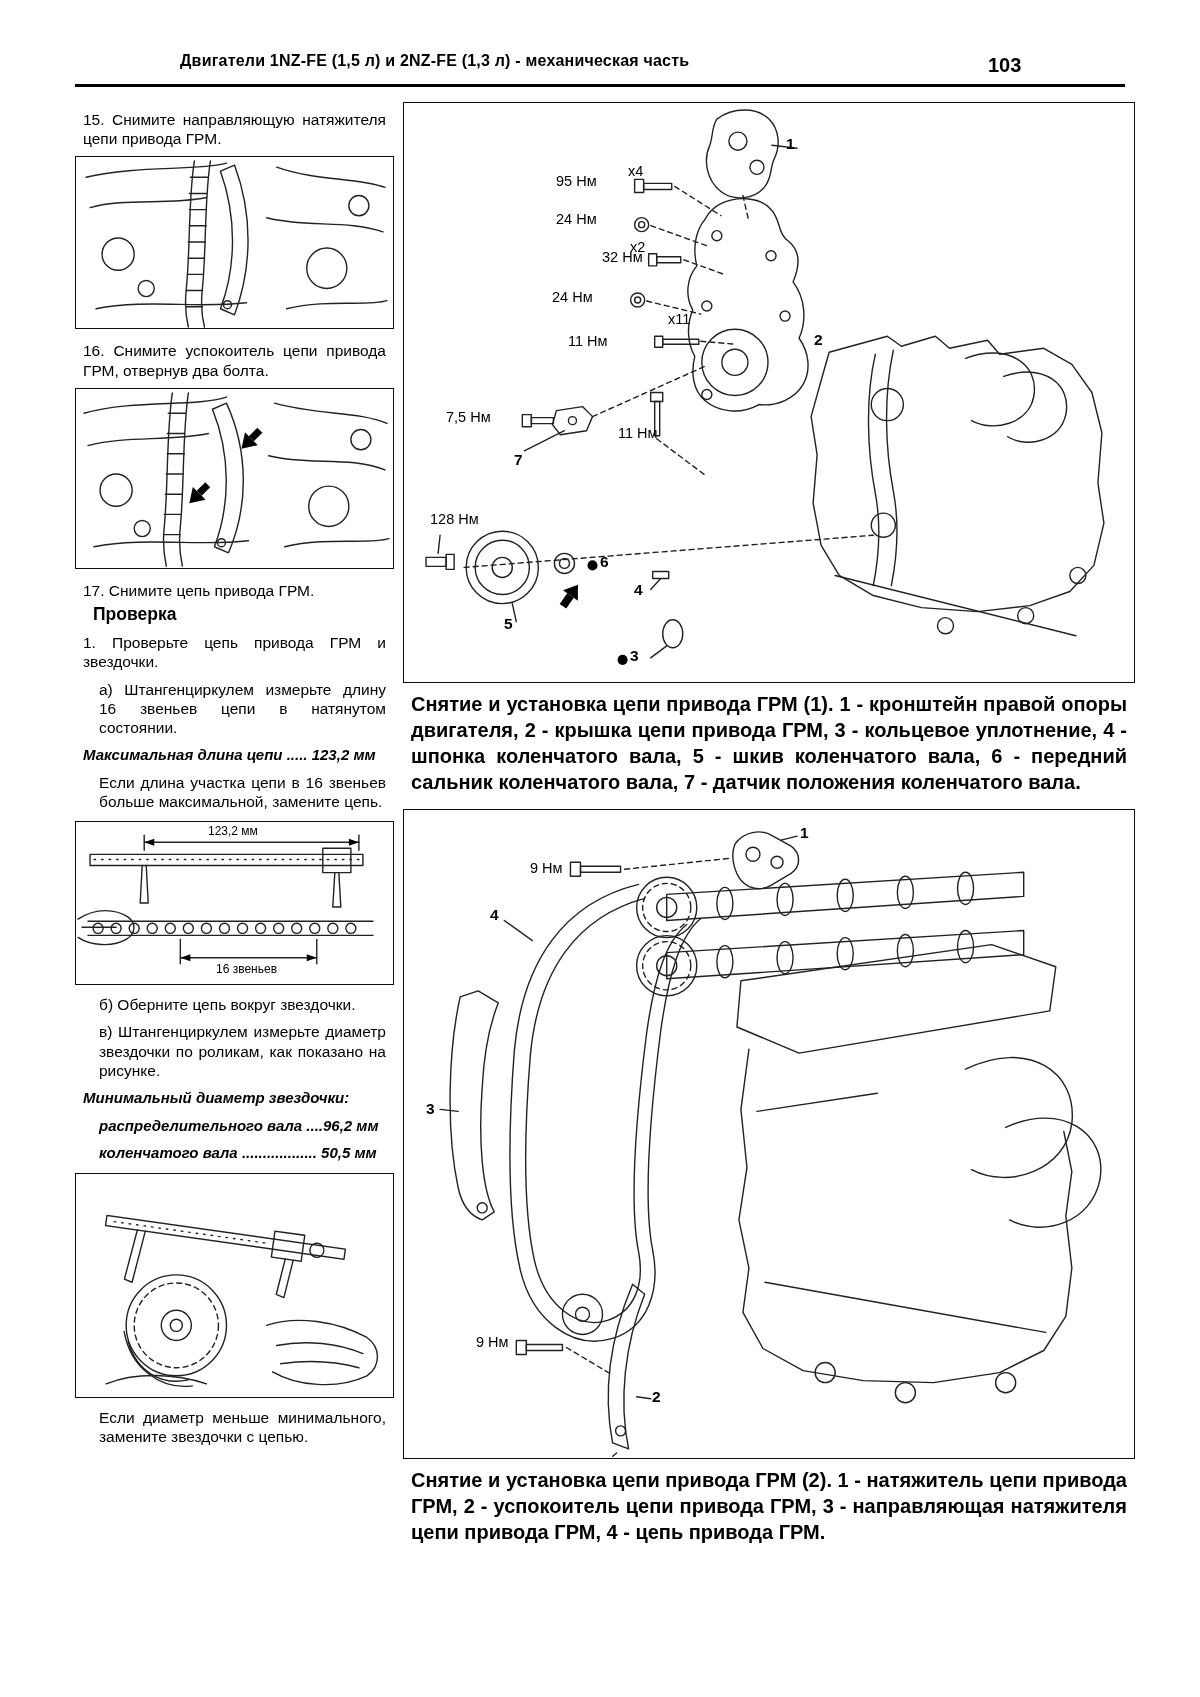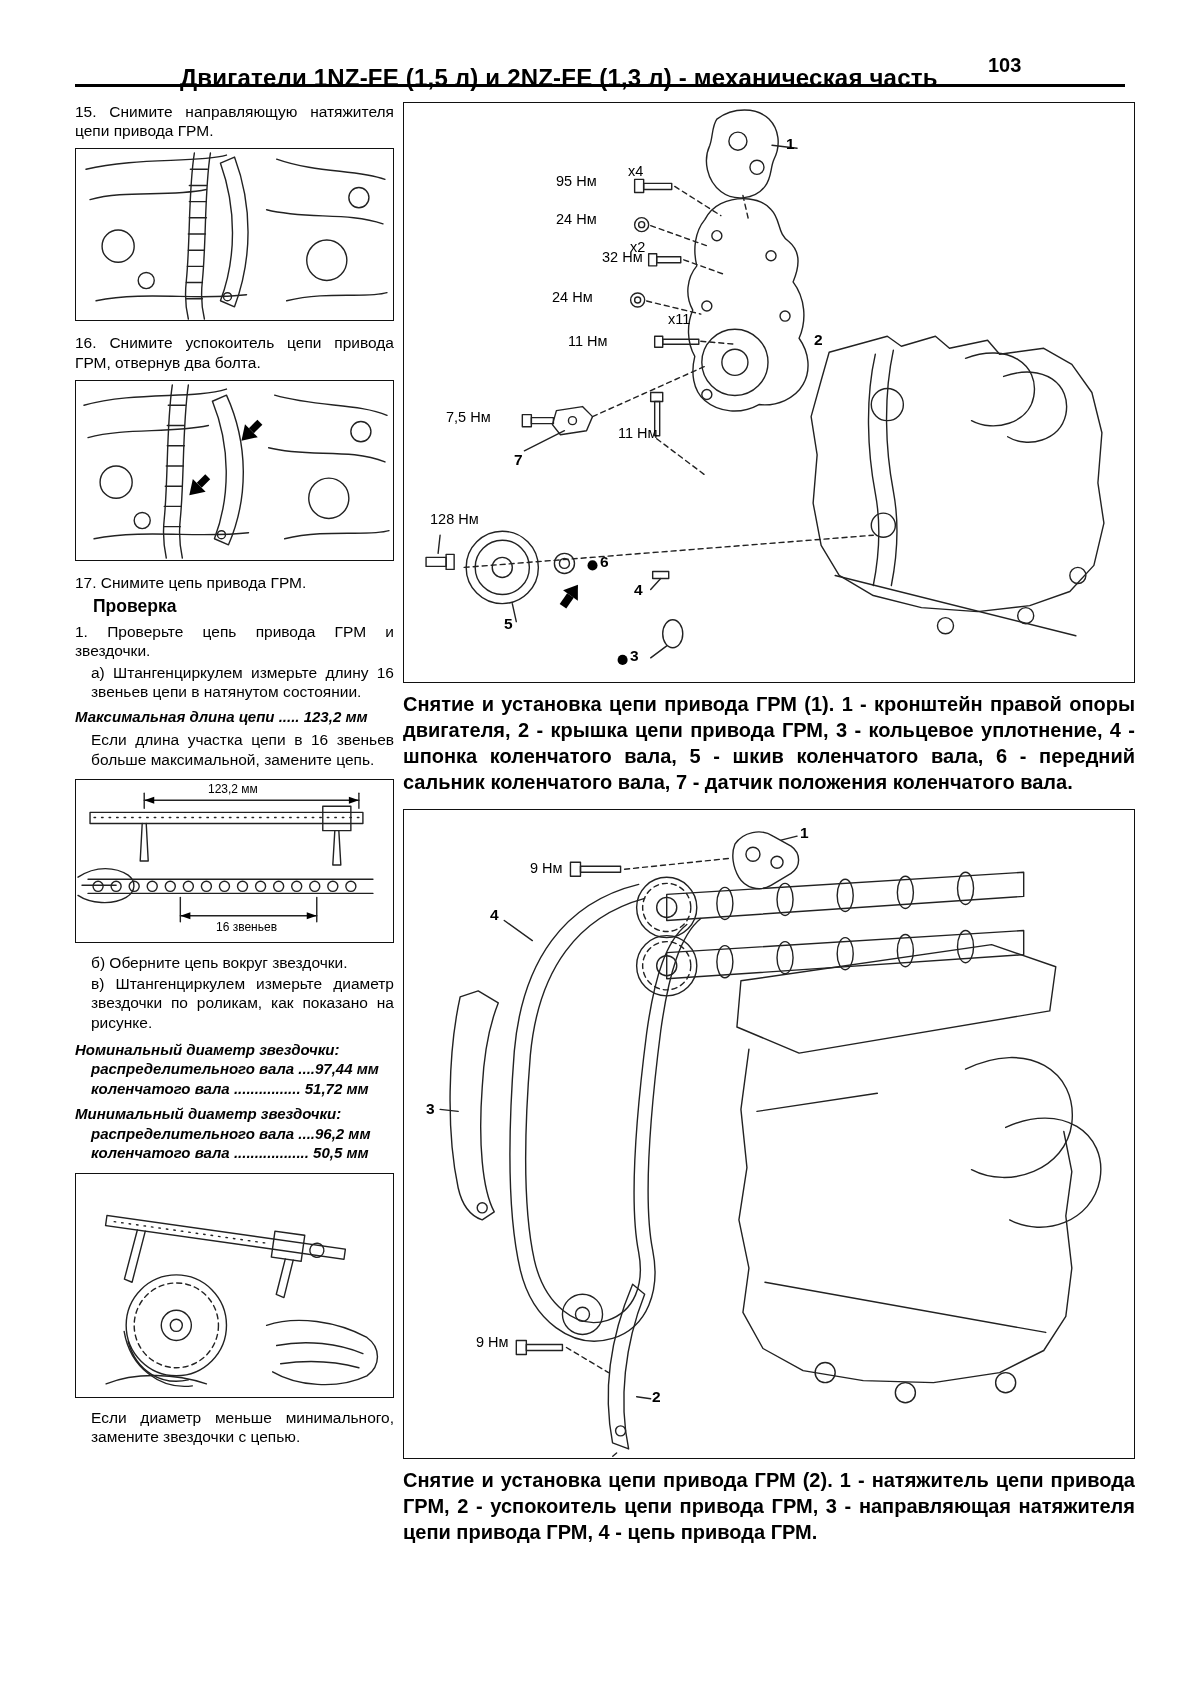--- a/index.html
+++ b/index.html
@@ -1,28 +1,28 @@
 <!DOCTYPE html>
 <html><head>
 <meta charset="utf-8">
 <style>
   html,body{margin:0;padding:0;}
   body{width:1200px;height:1697px;position:relative;background:#fff;color:#000;
        font-family:"Liberation Sans",sans-serif;}
   .page{position:absolute;inset:0;background:#fff;overflow:hidden;}
 
-  .hdr-title{position:absolute;top:64px;left:180px;font-size:24px;font-weight:700;letter-spacing:.2px;}
+  .hdr-title{position:absolute;top:52px;left:180px;font-size:16px;font-weight:700;letter-spacing:.2px;}
   .hdr-num{position:absolute;top:54px;left:988px;font-size:20px;font-weight:700;}
   .hdr-rule{position:absolute;top:84px;left:75px;width:1050px;border-top:3px solid #000;}
 
   .col{position:absolute;top:102px;}
   .col-left{left:75px;width:319px;}
   .col-right{left:403px;width:732px;}
 
-  p{margin:0;}
+  p{margin:8px;}
   .txt{font-size:15.5px;line-height:1.24;text-align:justify;}
   .indent{padding-left:16px;}
   .mb2{margin-bottom:2px}.mb4{margin-bottom:4px}.mb6{margin-bottom:6px}
   .mb8{margin-bottom:8px}.mb10{margin-bottom:10px}.mb12{margin-bottom:12px}
 
   .heading{font-size:17.5px;font-weight:700;margin:2px 18px 5px;}
   .spec{font-size:15px;font-style:italic;font-weight:700;line-height:1.3;text-align:left;}
   .note{font-size:15px;font-style:italic;font-weight:700;line-height:1.3;text-align:justify;}
   .note .u{text-decoration:underline;}
 
@@ -170,25 +170,20 @@
         <line x1="104" y1="116" x2="104" y2="140"></line>
         <line x1="240" y1="116" x2="240" y2="140"></line>
       </svg>
       <span class="smlabel" style="left:132px;top:2px;">123,2 мм</span>
       <span class="smlabel" style="left:140px;top:140px;">16 звеньев</span>
     </div>
 
     <p class="txt indent mb2">б) Оберните цепь вокруг звездочки.</p>
     <p class="txt indent mb8">в) Штангенциркулем измерьте диаметр звездочки по роликам, как показано на рисунке.</p>
 
-    <div class="mb6">
-      <p class="spec">Номинальный диаметр звездочки:</p>
-      <p class="spec indent">распределительного вала ....97,44 мм</p>
-      <p class="spec indent">коленчатого вала ................ 51,72 мм</p>
-    </div>
 
     <div class="mb10">
       <p class="spec">Минимальный диаметр звездочки:</p>
       <p class="spec indent">распределительного вала ....96,2 мм</p>
       <p class="spec indent">коленчатого вала .................. 50,5 мм</p>
     </div>
 
     <div class="figbox h223 mb10">
       <svg class="art" viewBox="0 0 316 221" preserveAspectRatio="none">
         <circle cx="100" cy="150" r="50"></circle>

